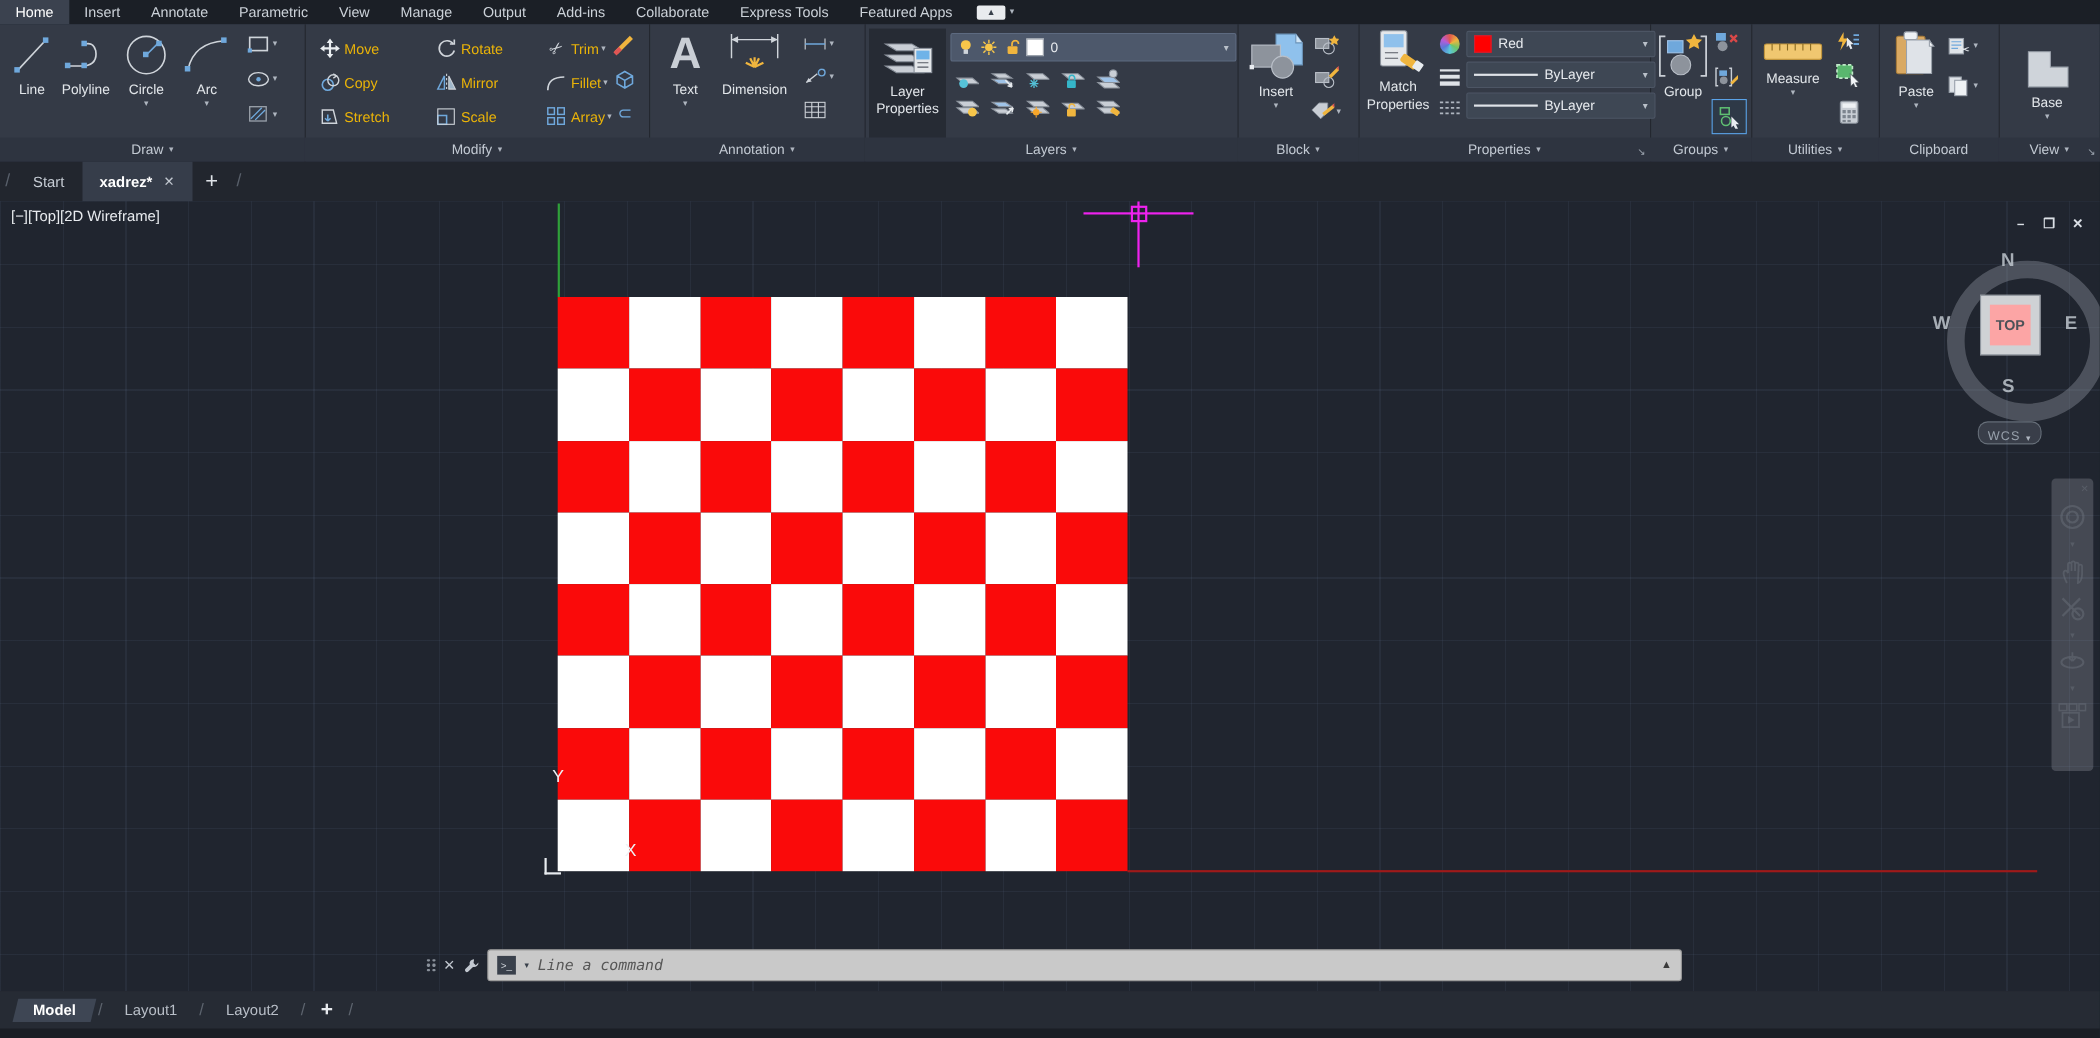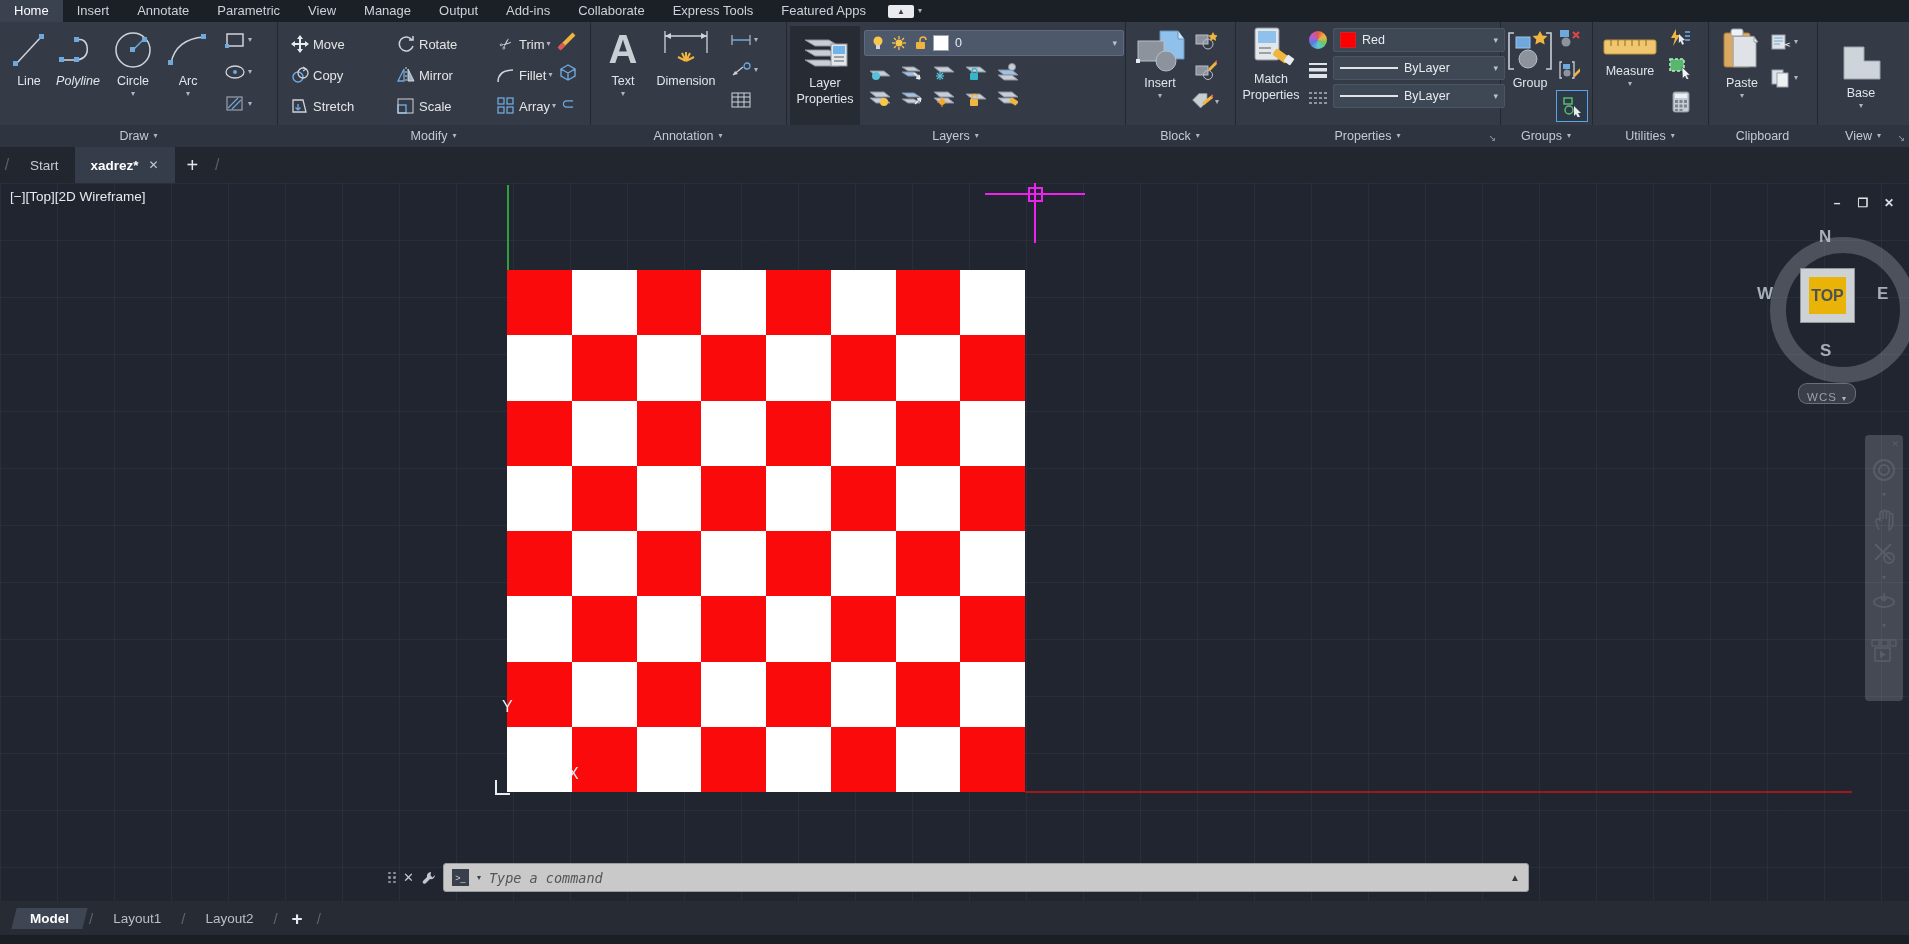--- a/index.html
+++ b/index.html
@@ -20,21 +20,21 @@
   
   #ribbon{left:0;top:22px;width:100%;height:125px;background:#343a46;}
   .panel{position:absolute;top:0;height:125px;border-right:1px solid #23272f;}
   .panel-label{position:absolute;left:0;right:0;bottom:0;height:22px;background:#2e3440;
       display:flex;align-items:center;justify-content:center;gap:5px;
       font-size:12.5px;color:#c3cad3;}
   .car{font-size:8px;color:#aeb5bf;line-height:1;}
   .launcher{position:absolute;right:4px;bottom:4px;font-size:9px;color:#9aa2ac;}
   .bigbtn{position:absolute;display:flex;flex-direction:column;align-items:center;gap:2px;
       font-size:12.5px;color:#e2e6ea;text-align:center;line-height:1.15;cursor:default;}
-  .smallbtn{display:flex;align-items:center;gap:6px;font-size:13px;color:#e5e5e5;height:26px;cursor:default;}
+  .smallbtn{display:flex;align-items:center;gap:6px;font-size:13px;color:#eab308;height:26px;cursor:default;}
   .mi{display:inline-flex;align-items:center;justify-content:center;width:22px;height:20px;}
   .mini{position:absolute;display:flex;align-items:center;gap:2px;}
   svg{display:block;}
 
   
   .combo{position:absolute;display:flex;align-items:center;gap:6px;background:#3e4754;
       border:1px solid #4c5564;border-radius:2px;font-size:12.5px;color:#e8ebef;padding:0 6px;}
   .combo .dd{margin-left:auto;font-size:9px;color:#b9c0c9;}
   .swatch{width:14px;height:14px;border:1px solid #9aa1ab;}
   .lineglyph{width:58px;height:2px;background:#dfe3e8;}
@@ -60,22 +60,22 @@
   .cell{width:100%;height:100%;}
   #crosshair-h,#crosshair-v{background:#ee22ee;}
   #pickbox{border:2px solid #ee22ee;background:transparent;}
   .ucs-glyph{color:#eef1f5;font-size:16px;line-height:1;}
   #ucs-box{width:13px;height:13px;border:2px solid #e8ecf0;border-top:none;border-right:none;
       box-shadow:inset 0 0 0 1px rgba(32,37,47,.0);}
   
   #vc-ring{width:114px;height:114px;border-radius:50%;border:16px solid rgba(150,156,165,.38);}
   #vc-face{width:53px;height:53px;background:#cfd2d5;border:1px solid #8f969e;
       display:flex;align-items:center;justify-content:center;}
-  #vc-face .inner{width:37px;height:37px;background:#eab308;display:flex;align-items:center;
-      justify-content:center;font-size:16px;font-weight:bold;color:#4d5258;}
+  #vc-face .inner{width:37px;height:37px;background:#fca5a5;display:flex;align-items:center;
+      justify-content:center;font-size:13px;font-weight:bold;color:#4d5258;}
   .vc-letter{font-size:17px;font-weight:bold;color:rgba(190,197,205,.85);}
   #wcs{width:56px;height:19px;border-radius:9px;background:rgba(130,138,150,.25);
       border:1px solid rgba(160,170,182,.45);display:flex;align-items:flex-end;justify-content:center;
       gap:5px;font-size:11.5px;color:#97a0ab;letter-spacing:1px;}
   
   #navbar{width:38px;height:252px;background:rgba(200,206,214,.22);border-radius:4px;
       display:flex;flex-direction:column;align-items:center;padding-top:14px;gap:9px;}
   #navbar .g{opacity:.5;}
   
   #cmddock{display:flex;align-items:center;gap:7px;}
@@ -147,21 +147,21 @@
       <div class="bigbtn" style="left:8px;top:6px;width:42px;">
         <span class="mi" style="width:38px;height:44px;">
           <svg width="36" height="40">
               <line x1="5" y1="34" x2="30" y2="7" stroke="#cfd4da" stroke-width="1.5"></line>
               <rect x="2" y="31" width="5" height="5" fill="#6fa8dc"></rect>
               <rect x="28" y="4" width="5" height="5" fill="#6fa8dc"></rect>
             </svg>
         </span>
         <span>Line</span>
       </div>
-      <div class="bigbtn" style="left:52px;top:6px;width:52px;font-style:italic;">
+      <div class="bigbtn" style="left:52px;top:6px;width:52px;">
         <span class="mi" style="width:44px;height:44px;">
           <svg width="42" height="40">
               <path d="M5 30 L20 30 Q32 28 30 16 Q28 8 20 10" fill="none" stroke="#cfd4da" stroke-width="1.5"></path>
               <rect x="2" y="27" width="5" height="5" fill="#6fa8dc"></rect>
               <rect x="17" y="27" width="5" height="5" fill="#6fa8dc"></rect>
               <rect x="17" y="7" width="5" height="5" fill="#6fa8dc"></rect>
             </svg>
         </span>
         <span>Polyline</span>
       </div>
@@ -955,21 +955,21 @@
         </span>
       <span class="dockicon">✕</span>
       <span class="dockicon">
           <svg width="15" height="16">
             <path d="M10 2 a4 4 0 0 0 -4 5 L2 11 a1.8 1.8 0 0 0 2.5 2.5 L9 9 a4 4 0 0 0 5 -4 l-2.5 2.5 -2 -2 Z" fill="#c2c8d0"></path>
           </svg>
         </span>
       <div id="cmdbar">
         <span style="width:17px;height:17px;background:#39404b;display:inline-flex;align-items:center;justify-content:center;color:#cfd4da;font-size:9px;">&gt;_</span>
         <span style="font-size:8px;color:#39404b;">▾</span>
-        <span id="cmd-input">Type a command</span>
+        <span id="cmd-input">Line a command</span>
         <span style="color:#3a3a3a;font-size:10px;">▲</span>
       </div>
     </div>
   </div>
 
   <div id="bottombar" class="abs">
     <div id="ltabs">
       <div class="ltab active"><span>Model</span></div>
       <span class="lslash">/</span>
       <div class="ltab"><span>Layout1</span></div>

